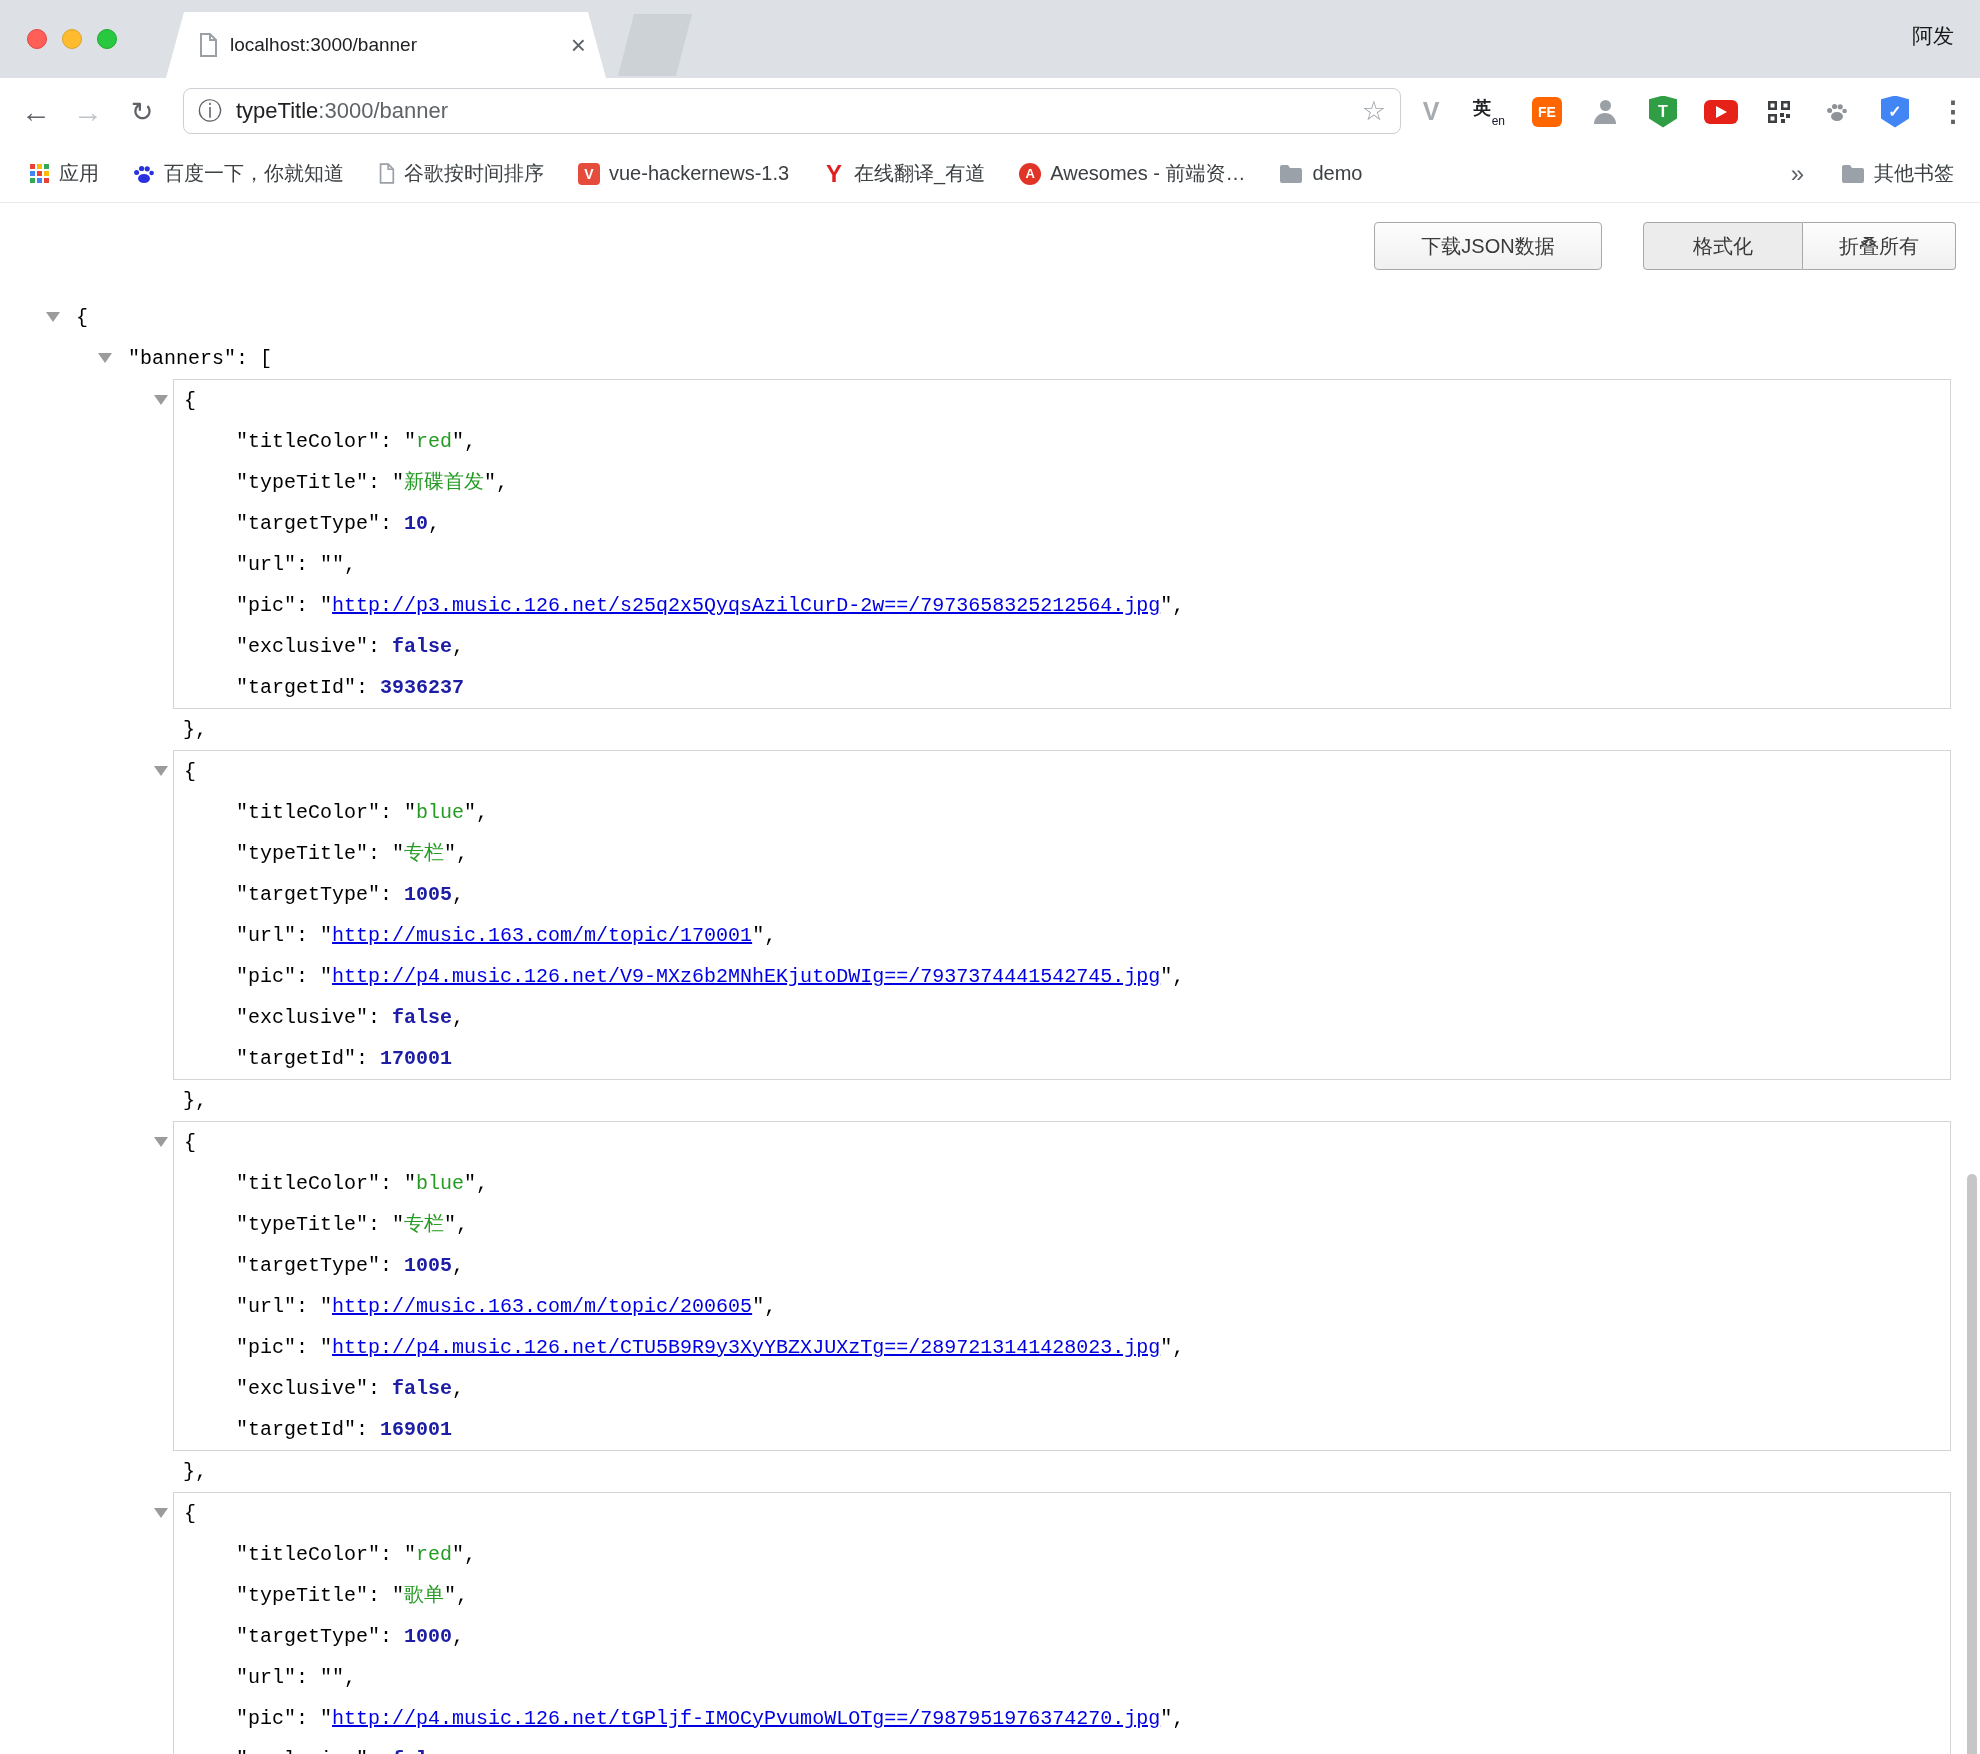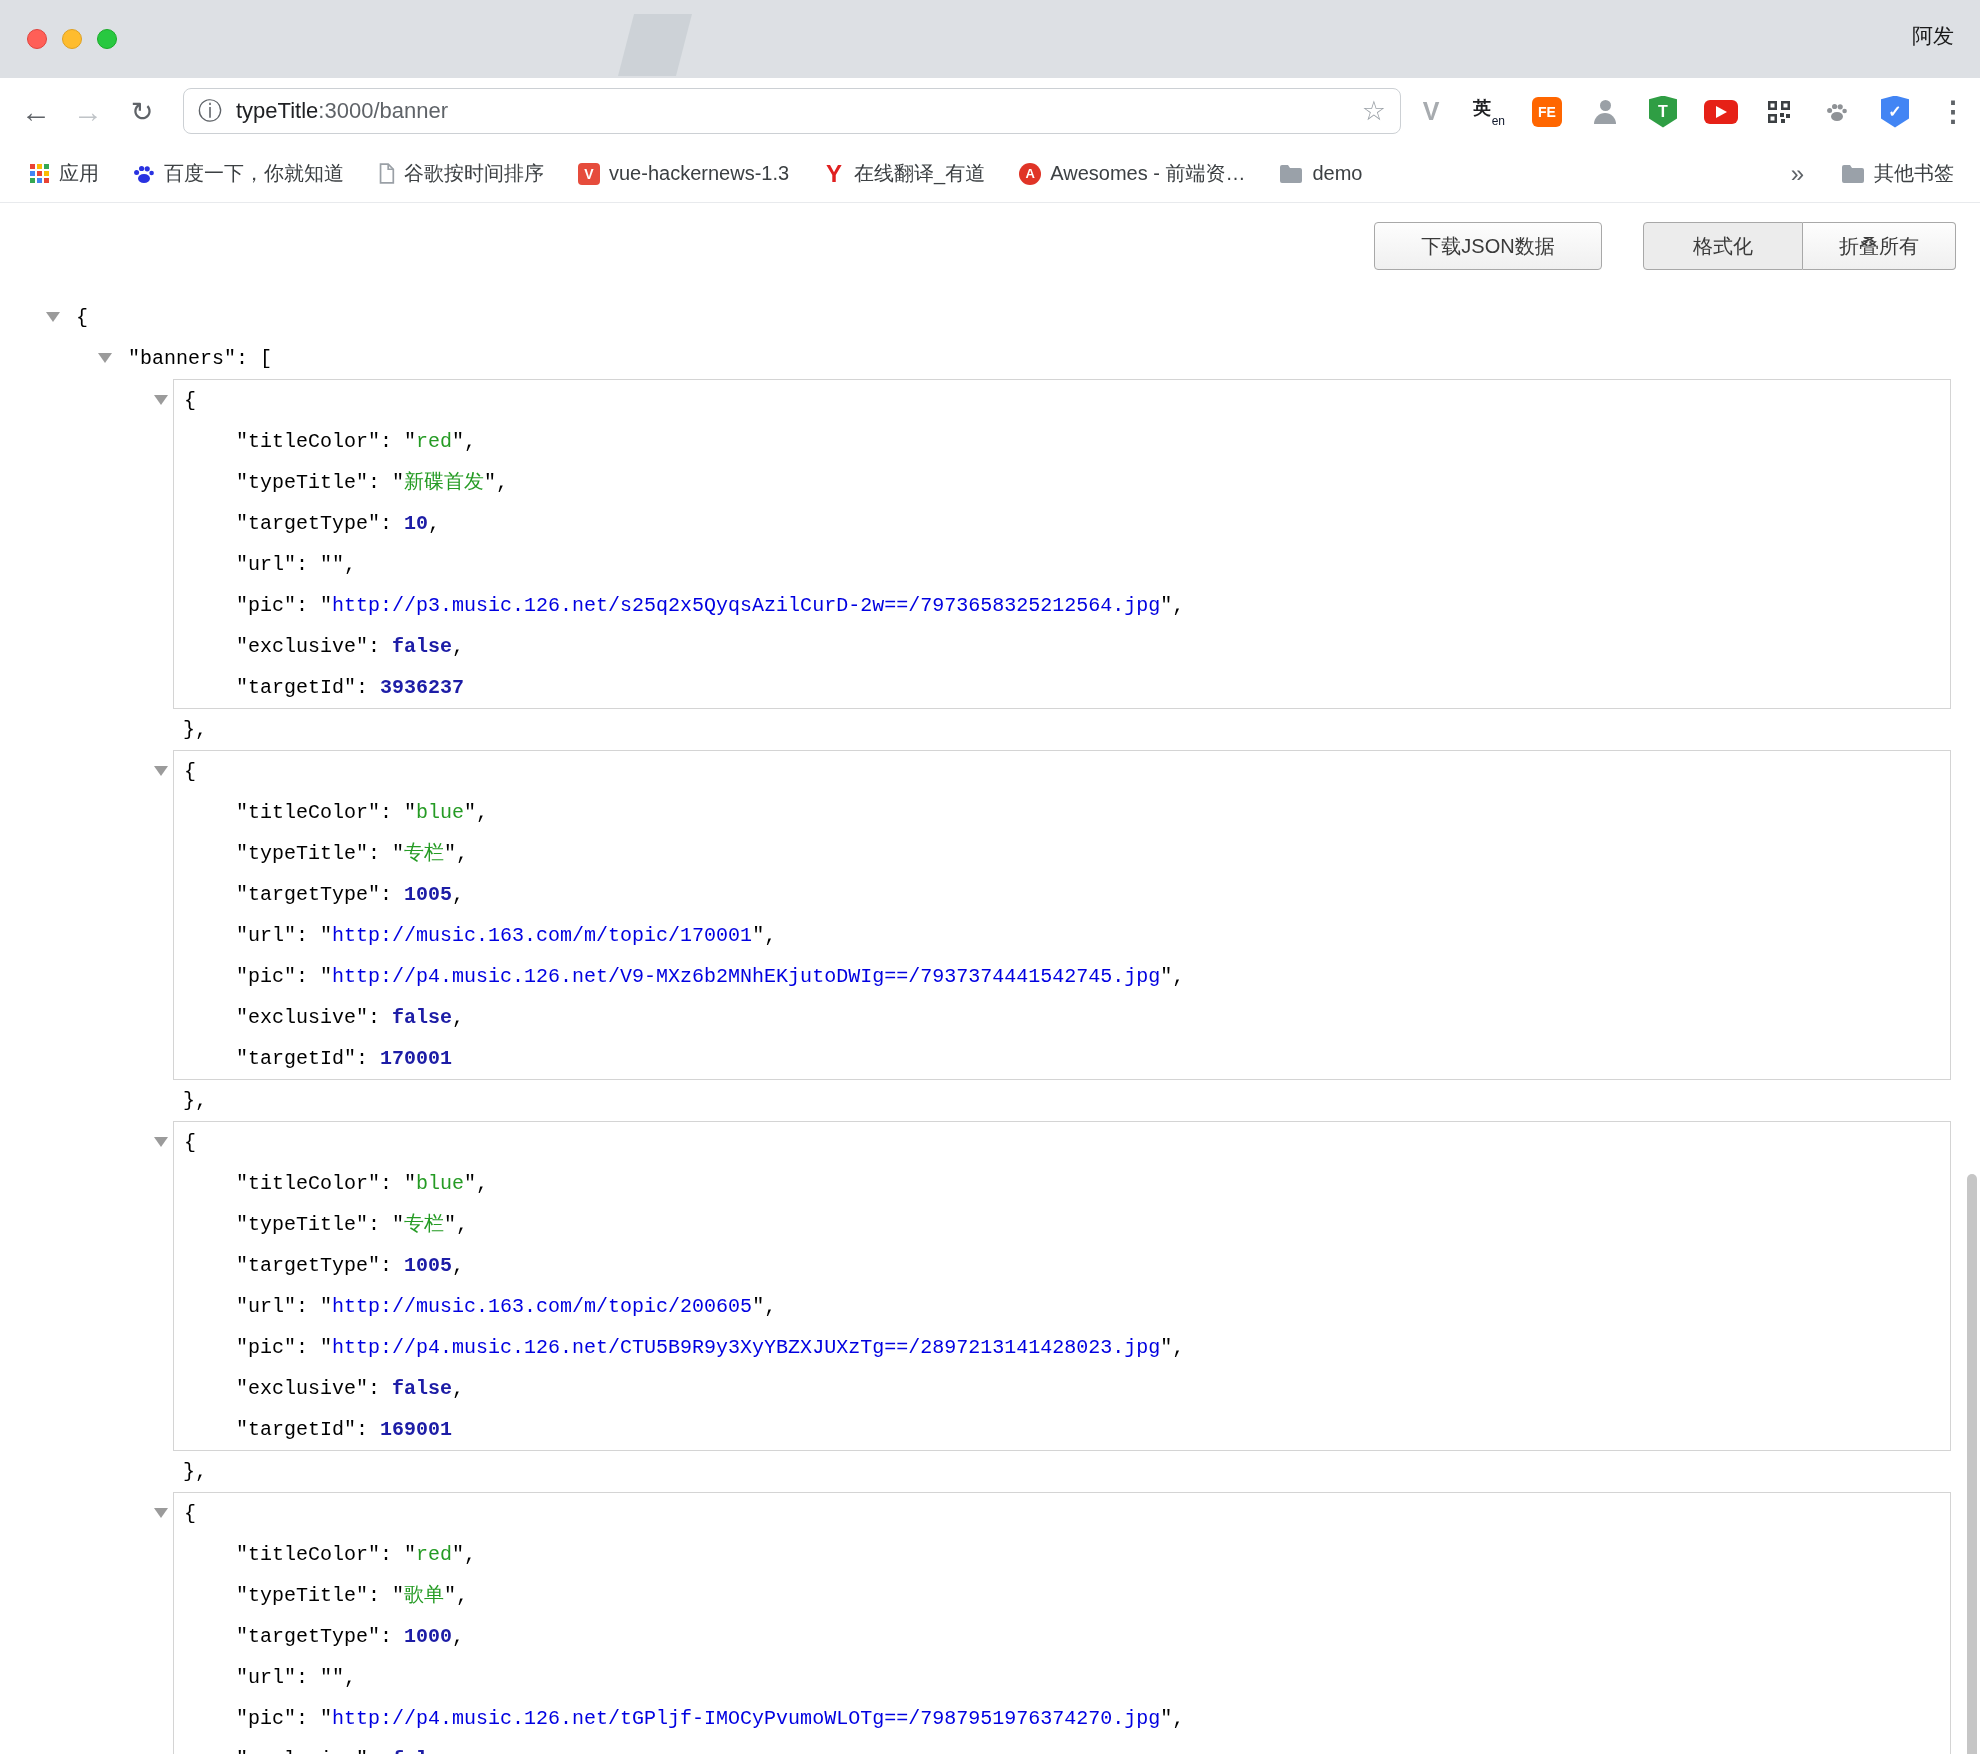--- a/index.html
+++ b/index.html
@@ -71,32 +71,40 @@
 
   
   .json-tree{position:absolute;left:0;top:297px;width:1964px;font-family:"Liberation Mono","DejaVu Sans Mono",monospace;font-size:20px;color:#000}
   .jline{position:relative;height:41px;line-height:41px;white-space:pre}
   .jbox{margin-left:173px;width:1778px;border:1px solid #d4d4d4;box-sizing:border-box;background:#fff}
   .tri{position:absolute;top:15px;width:0;height:0;border-left:7px solid transparent;border-right:7px solid transparent;border-top:10px solid #9b9b9b}
   .tk.k{color:#000}
   .tk.p,.tk.q{color:#000}
   .tk.s{color:#259b24}
   .tk.n,.tk.b{color:#1d1da6;font-weight:bold}
-  a.tk.a{color:#0000e0;cursor:pointer}
+  a.tk.a{color:#0000e0;text-decoration:underline;cursor:pointer}
 
   .scroll-thumb{position:absolute;right:3px;top:1174px;width:10px;height:585px;background:#c6c6c6;border-radius:5px}
 </style>
 </head>
 <body>
 
 <div class="titlebar">
   <span class="tl close"></span>
   <span class="tl min"></span>
   <span class="tl zoom"></span>
 
+  <div class="tab">
+    <svg width="20" height="24" viewBox="0 0 20 24">
+      <path d="M3 1h9l6 6v16H3z" fill="#fff" stroke="#9aa0a6" stroke-width="2"></path>
+      <path d="M12 1v6h6" fill="none" stroke="#9aa0a6" stroke-width="2"></path>
+    </svg>
+    <span class="tab-title">localhost:3000/banner</span>
+    <span class="tab-close">×</span>
+  </div>
   <div class="newtab"></div>
   <span class="profile">阿发</span>
 </div>
 
 <div class="navbar">
   <span class="nav-ic nav-back">←</span>
   <span class="nav-ic nav-fwd">→</span>
   <span class="nav-ic nav-reload">↻</span>
 
   <div class="omnibox">

